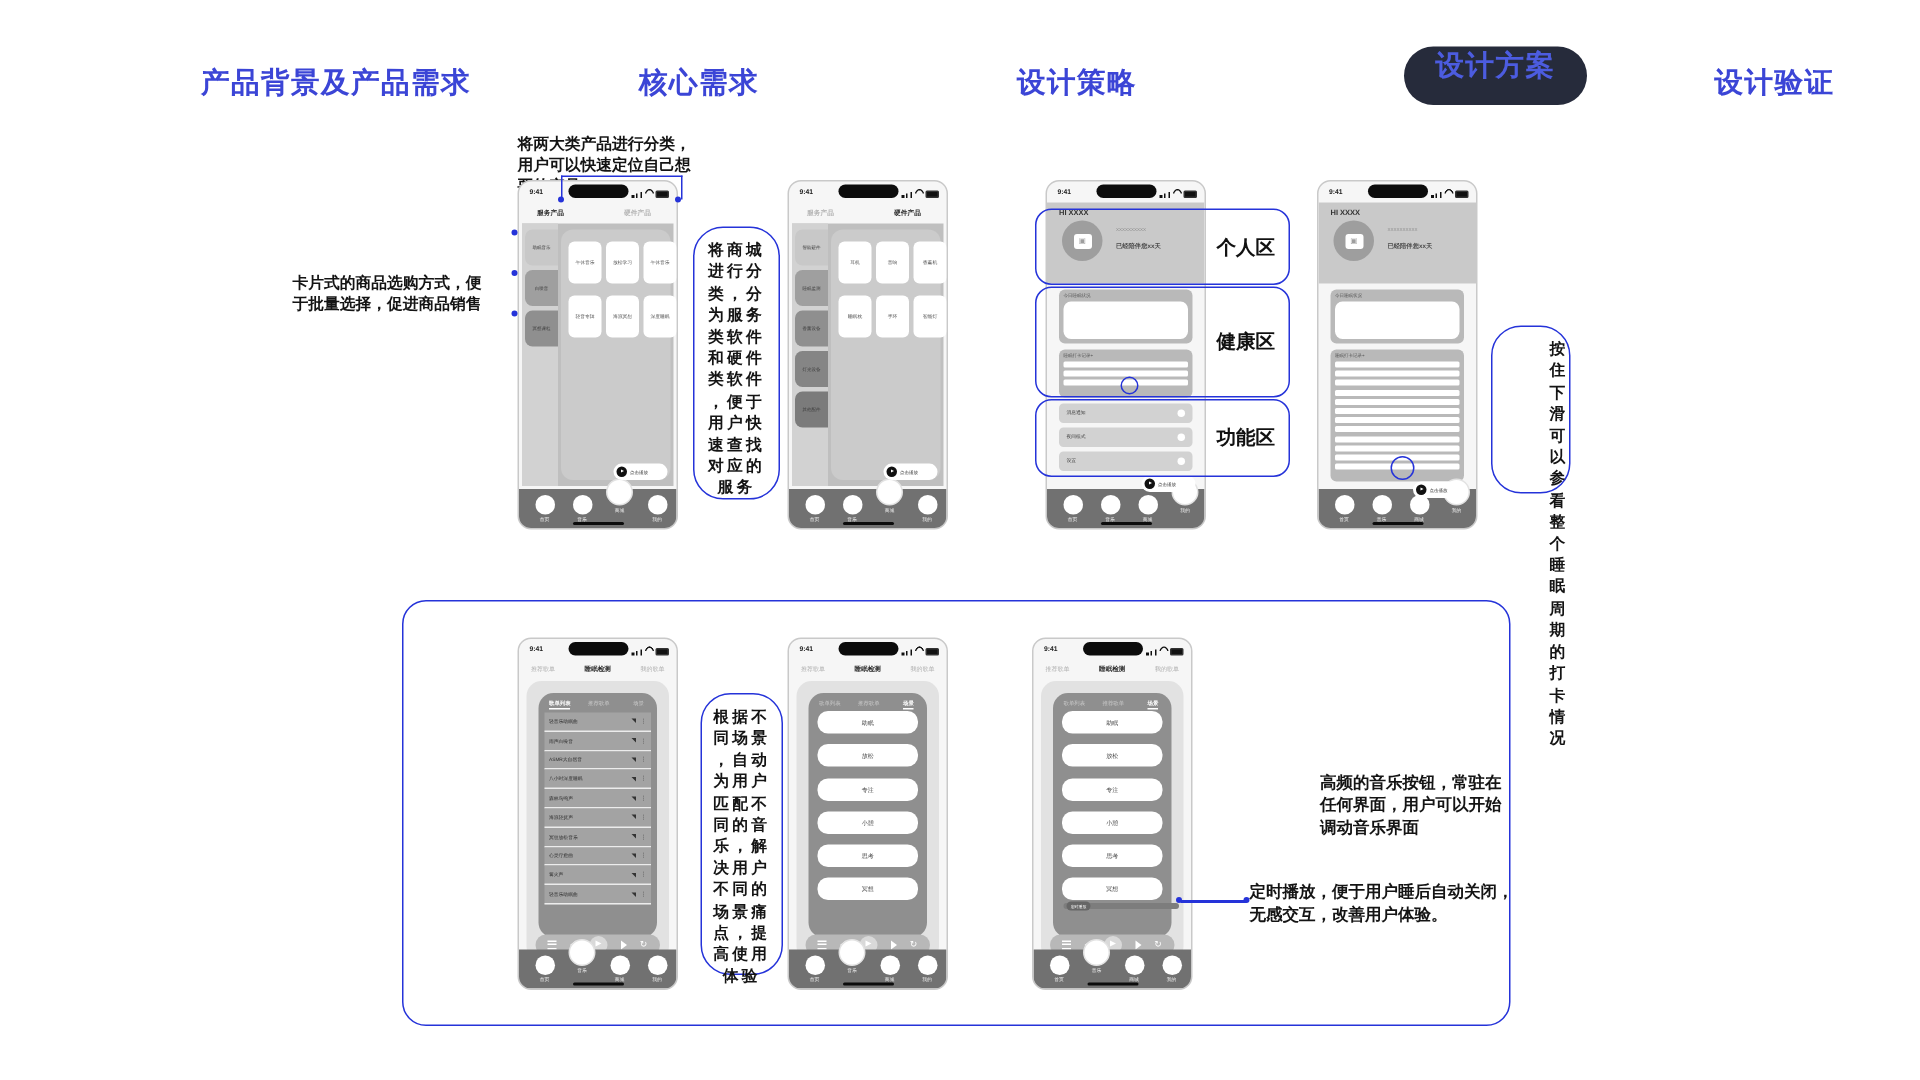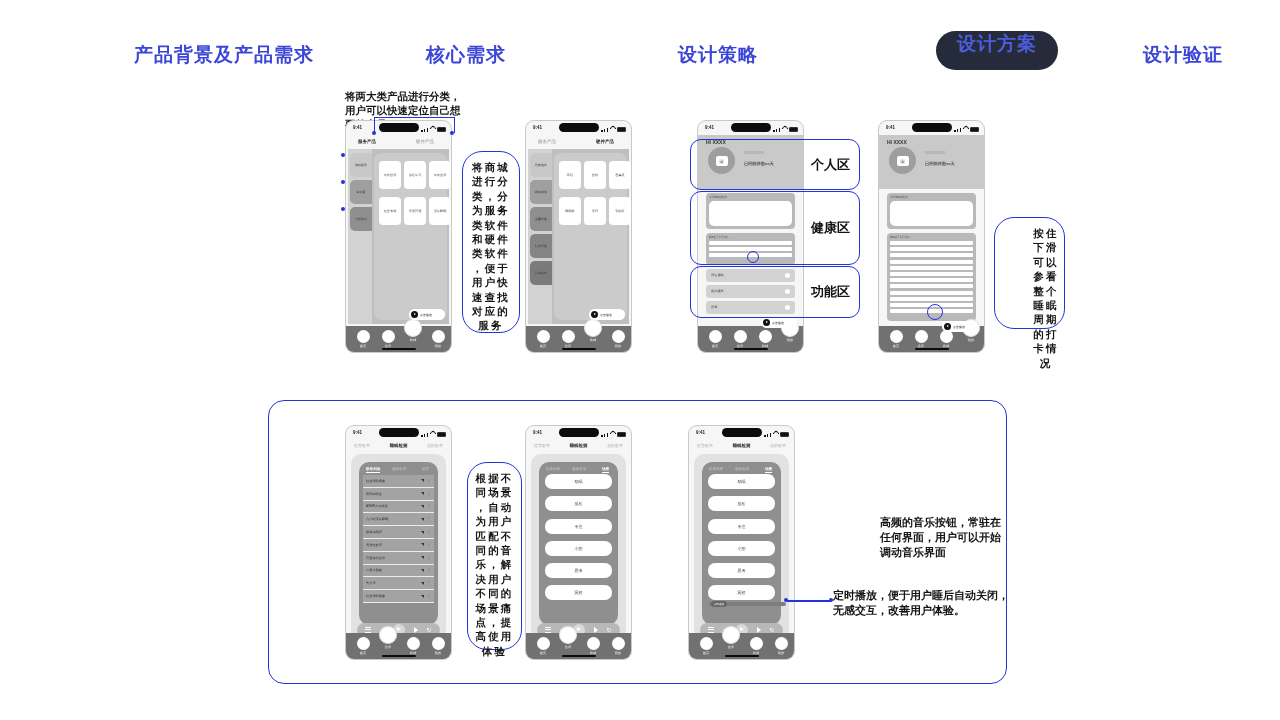--- a/index.html
+++ b/index.html
@@ -125,26 +125,27 @@
   <div class="topnav-pill">
     <span>设计方案</span>
   </div>
   <div class="topnav-item" style="left:1143px;top:42px;">设计验证</div>
 
   <div class="note" style="left:345px;top:90px;width:122px;">将两大类产品进行分类，用户可以快速定位自己想要的产品</div>
   <div class="bracket"></div>
   <div class="bdot" style="left:372px;top:131px;"></div>
   <div class="bdot" style="left:450px;top:131px;"></div>
 
+  <div class="note" style="left:195px;top:183px;width:134px;">卡片式的商品选购方式，便于批量选择，促进商品销售</div>
   <div class="bdot" style="left:341px;top:153px;"></div>
   <div class="bdot" style="left:341px;top:180px;"></div>
   <div class="bdot" style="left:341px;top:207px;"></div>
 
   <div class="vbox" style="left:462px;top:151px;width:58px;height:182px;">将商城进行分类，分为服务类软件和硬件类软件，便于用户快速查找对应的服务</div>
-  <div class="vbox" style="left:994px;top:217px;width:71px;height:112px;padding-left:38px;">按住下滑可以参看整个睡眠周期的打卡情况</div>
+  <div class="vbox" style="left:994px;top:217px;width:53px;height:112px;padding-left:38px;">按住下滑可以参看整个睡眠周期的打卡情况</div>
 
   <div class="zone" style="left:690px;top:139px;width:168px;height:49px;">
     <span>个人区</span>
     </div>
   <div class="zone" style="left:690px;top:191px;width:168px;height:72px;">
     <span>健康区</span>
     </div>
   <div class="zone" style="left:690px;top:266px;width:168px;height:50px;">
     <span>功能区</span>
     </div>

